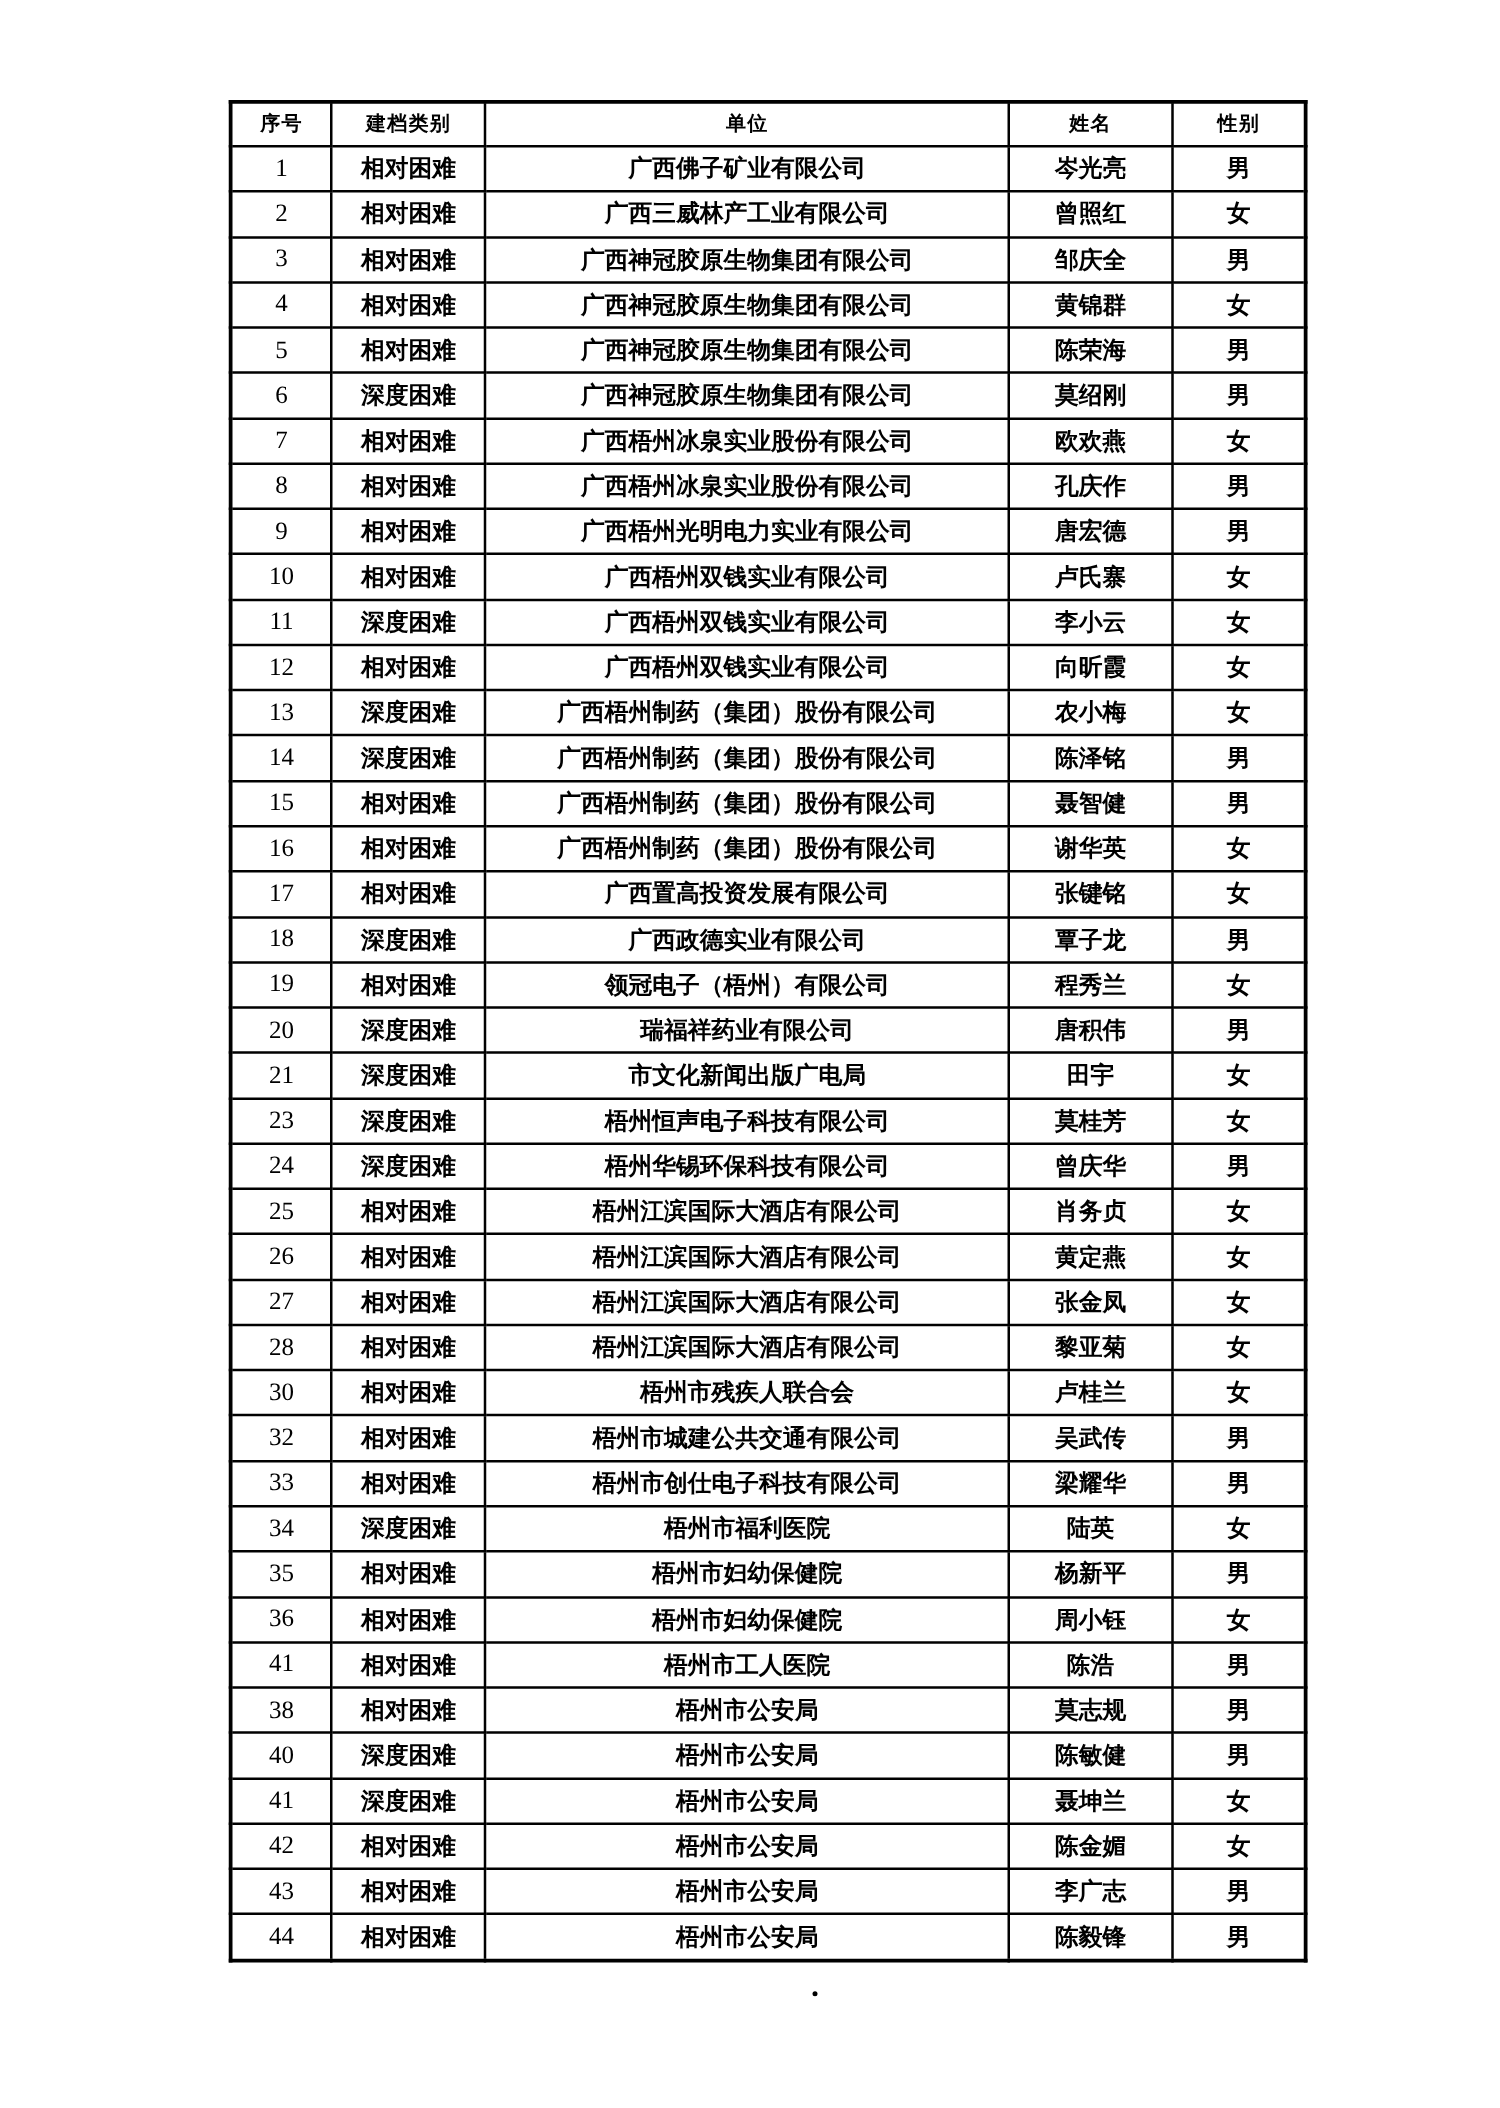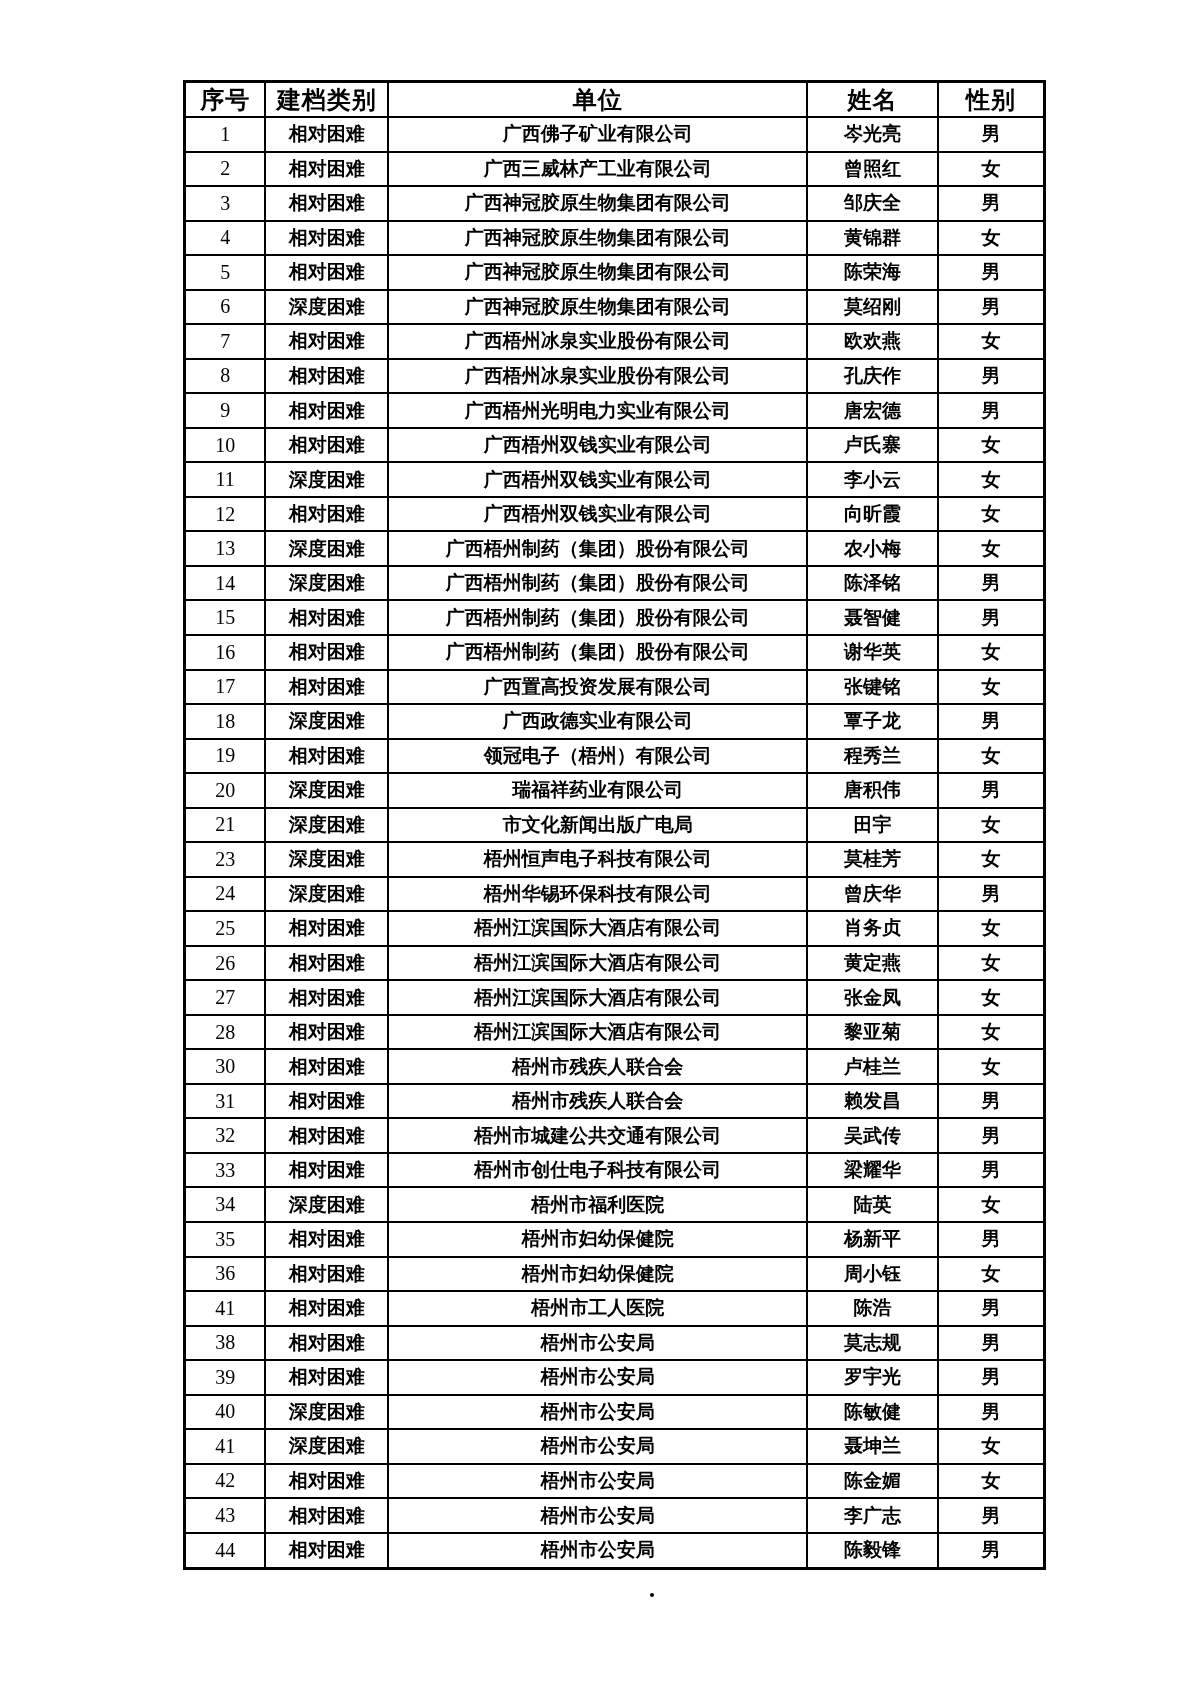--- a/index.html
+++ b/index.html
@@ -39,21 +39,21 @@
   table.roster td {
     border: 2px solid #000;
     text-align: center;
     vertical-align: middle;
     padding: 0 2px;
     overflow: hidden;
     white-space: nowrap;
   }
   table.roster th {
     height: 33px;
-    font-size: 24px;
+    font-size: 16px;
     font-weight: 700;
     letter-spacing: 1px;
   }
   table.roster td {
     height: 30px;
     font-size: 19px;
     font-weight: 700;
   }
   table.roster td.cell-no {
     font-weight: 400;
@@ -284,27 +284,20 @@
             <td class="cell-gender">女</td>
           </tr>
           <tr>
             <td class="cell-no">30</td>
             <td class="cell-category">相对困难</td>
             <td class="cell-unit">梧州市残疾人联合会</td>
             <td class="cell-name">卢桂兰</td>
             <td class="cell-gender">女</td>
           </tr>
           <tr>
-            <td class="cell-no">31</td>
-            <td class="cell-category">相对困难</td>
-            <td class="cell-unit">梧州市残疾人联合会</td>
-            <td class="cell-name">赖发昌</td>
-            <td class="cell-gender">男</td>
-          </tr>
-          <tr>
             <td class="cell-no">32</td>
             <td class="cell-category">相对困难</td>
             <td class="cell-unit">梧州市城建公共交通有限公司</td>
             <td class="cell-name">吴武传</td>
             <td class="cell-gender">男</td>
           </tr>
           <tr>
             <td class="cell-no">33</td>
             <td class="cell-category">相对困难</td>
             <td class="cell-unit">梧州市创仕电子科技有限公司</td>
@@ -337,27 +330,20 @@
             <td class="cell-category">相对困难</td>
             <td class="cell-unit">梧州市工人医院</td>
             <td class="cell-name">陈浩</td>
             <td class="cell-gender">男</td>
           </tr>
           <tr>
             <td class="cell-no">38</td>
             <td class="cell-category">相对困难</td>
             <td class="cell-unit">梧州市公安局</td>
             <td class="cell-name">莫志规</td>
-            <td class="cell-gender">男</td>
-          </tr>
-          <tr>
-            <td class="cell-no">39</td>
-            <td class="cell-category">相对困难</td>
-            <td class="cell-unit">梧州市公安局</td>
-            <td class="cell-name">罗宇光</td>
             <td class="cell-gender">男</td>
           </tr>
           <tr>
             <td class="cell-no">40</td>
             <td class="cell-category">深度困难</td>
             <td class="cell-unit">梧州市公安局</td>
             <td class="cell-name">陈敏健</td>
             <td class="cell-gender">男</td>
           </tr>
           <tr>

